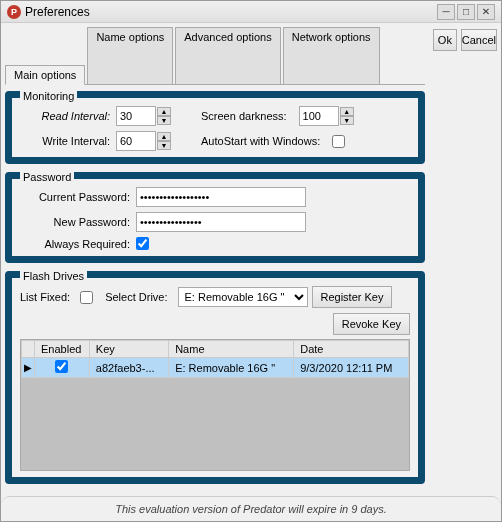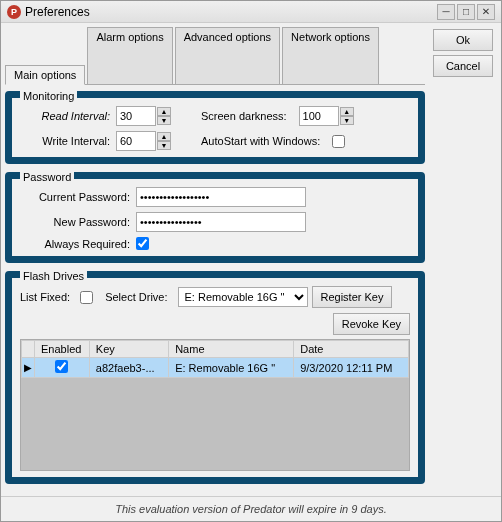--- a/index.html
+++ b/index.html
@@ -73,21 +73,21 @@
       overflow: hidden;
     }
     .main-panel {
       flex: 1;
       display: flex;
       flex-direction: column;
       padding: 4px;
     }
     .side-buttons {
       display: flex;
-      flex-direction: column;
+      flex-direction: row;
       padding: 6px 4px;
       gap: 4px;
       width: 72px;
     }
 
     
     .tabs {
       display: flex;
       border-bottom: 1px solid #aaa;
       margin-bottom: 6px;
@@ -265,20 +265,21 @@
 
     
     .status-bar {
       border-top: 1px solid #ccc;
       padding: 6px 10px;
       text-align: center;
       font-size: 11px;
       font-style: italic;
       color: #444;
       background: #f0f0f0;
+      border-radius: 9px;
     }
 
     .monitoring-right {
       margin-left: 30px;
       display: flex;
       align-items: center;
       gap: 6px;
     }
 
     .col-enabled { width: 55px; text-align: center; }
@@ -310,21 +311,21 @@
   </div>
 
   <div class="content">
     <div class="main-panel">
 
       <div class="tabs">
         <div class="tab active">
           <span>Main options</span>
         </div>
         <div class="tab">
-          <span>Alarm options</span>
+          <span>Name options</span>
         </div>
         <div class="tab">
           <span>Advanced options</span>
         </div>
         <div class="tab">
           <span>Network options</span>
         </div>
       </div>
 
       <div class="section-group">

